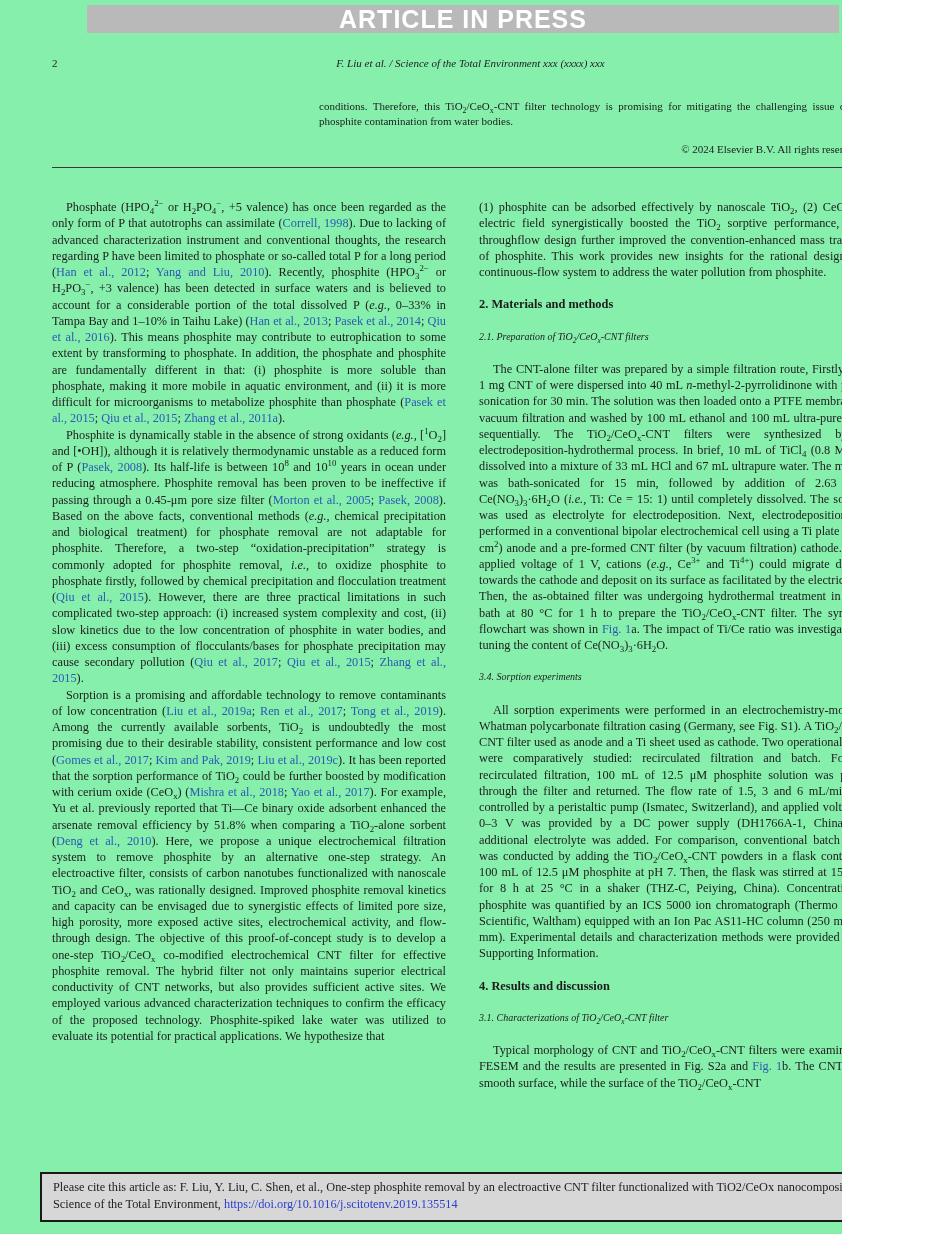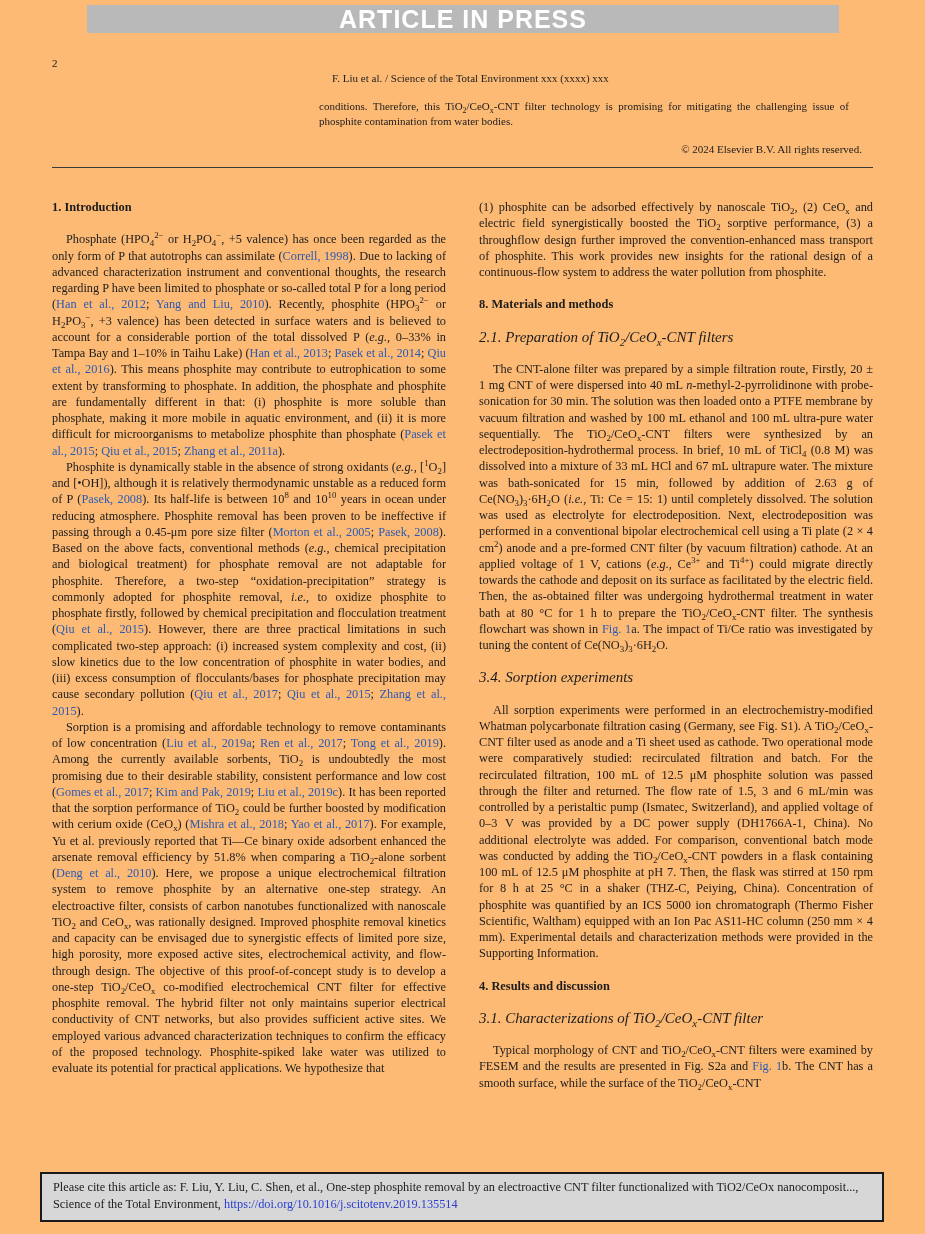--- a/index.html
+++ b/index.html
@@ -5,47 +5,47 @@
   :root{
     --link-blue:#2a5ab4;
     --doi-blue:#2a3fd0;
     --banner-bg:#b9b9b9;
     --footer-bg:#d7d7d7;
     --rule-color:#3a3a3a;
     --ink:#1c1c1c;
   }
   html,body{margin:0;padding:0;background:#ffffff;}
   .page{
-    position:relative;width:925px;height:1234px;background:#fdba74;
+    position:relative;width:842px;height:1234px;background:#86efac;
     font-family:"Liberation Serif", serif;color:var(--ink);overflow:hidden;
   }
   .banner{
     position:absolute;left:87px;top:5px;width:752px;height:28px;
     background:var(--banner-bg);text-align:center;
   }
   .banner span{
     font-family:"Liberation Sans", sans-serif;font-weight:bold;
     font-size:25px;line-height:28px;color:#ffffff;letter-spacing:1px;
   }
   .runhead{position:absolute;left:52px;top:57px;width:821px;height:14px;font-size:11px;}
   .pagenum{position:absolute;left:0;top:0;font-style:normal;color:#222;}
-  .rh-center{position:absolute;left:16px;right:0;text-align:center;color:#222;margin-top:15px;}
+  .rh-center{position:absolute;left:16px;right:0;text-align:center;font-style:italic;color:#222;}
   .abstract-tail{position:absolute;left:306px;top:86px;width:556px;font-size:11px;line-height:15.2px;}
   .abs-text{margin:13px;text-align:justify;}
   .copyright{margin-top:6px;text-align:right;}
   .rule{position:absolute;left:52px;top:167px;width:821px;border-top:1px solid var(--rule-color);}
   .columns{
     position:absolute;left:52px;top:199px;width:821px;height:963px;
     display:flex;gap:33px;overflow:hidden;
   }
   .col{width:394px;font-size:12.3px;line-height:16.25px;}
   .col p{margin:0;text-align:justify;hyphens:auto;}
   .col p.indent{text-indent:14px;}
   .col h2{font-size:12.4px;margin:16px 0;font-weight:bold;}
-  .col h3{font-size:15px;margin:16px 0;font-weight:normal;font-style:italic;}
+  .col h3{font-size:10px;margin:16px 0;font-weight:normal;font-style:italic;}
   .col > :first-child{margin-top:0;}
   sub,sup{font-size:0.72em;line-height:0;}
   sup{vertical-align:super;}
   sub{vertical-align:sub;}
   .cite-link{color:var(--link-blue);text-decoration:none;cursor:pointer;}
   em{font-style:italic;margin-top:8px;}
   .footer-box{
     position:absolute;left:40px;top:1172px;width:844px;height:50px;box-sizing:border-box;
     background:var(--footer-bg);border:2px solid #1a1a1a;
     padding:5px 11px;font-size:12.3px;line-height:16.5px;text-align:left;
@@ -68,28 +68,27 @@
 
   <div class="abstract-tail">
     <p class="abs-text">conditions. Therefore, this TiO<sub>2</sub>/CeO<sub>x</sub>-CNT filter technology is promising for mitigating the challenging issue of phosphite contamination from water bodies.</p>
     <div class="copyright">© 2024 Elsevier B.V. All rights reserved.</div>
   </div>
 
   <div class="rule"></div>
 
   <div class="columns">
     <div class="col">
-        <h2>1. Introduction</h2>
         <p class="indent">Phosphate (HPO<sub>4</sub><sup>2−</sup> or H<sub>2</sub>PO<sub>4</sub><sup>−</sup>, +5 valence) has once been regarded as the only form of P that autotrophs can assimilate (<a class="cite-link">Correll, 1998</a>). Due to lacking of advanced characterization instrument and conventional thoughts, the research regarding P have been limited to phosphate or so-called total P for a long period (<a class="cite-link">Han et al., 2012</a>; <a class="cite-link">Yang and Liu, 2010</a>). Recently, phosphite (HPO<sub>3</sub><sup>2−</sup> or H<sub>2</sub>PO<sub>3</sub><sup>−</sup>, +3 valence) has been detected in surface waters and is believed to account for a considerable portion of the total dissolved P (<em>e.g.,</em> 0–33% in Tampa Bay and 1–10% in Taihu Lake) (<a class="cite-link">Han et al., 2013</a>; <a class="cite-link">Pasek et al., 2014</a>; <a class="cite-link">Qiu et al., 2016</a>). This means phosphite may contribute to eutrophication to some extent by transforming to phosphate. In addition, the phosphate and phosphite are fundamentally different in that: (i) phosphite is more soluble than phosphate, making it more mobile in aquatic environment, and (ii) it is more difficult for microorganisms to metabolize phosphite than phosphate (<a class="cite-link">Pasek et al., 2015</a>; <a class="cite-link">Qiu et al., 2015</a>; <a class="cite-link">Zhang et al., 2011a</a>).</p>
         <p class="indent">Phosphite is dynamically stable in the absence of strong oxidants (<em>e.g.,</em> [<sup>1</sup>O<sub>2</sub>] and [•OH]), although it is relatively thermodynamic unstable as a reduced form of P (<a class="cite-link">Pasek, 2008</a>). Its half-life is between 10<sup>8</sup> and 10<sup>10</sup> years in ocean under reducing atmosphere. Phosphite removal has been proven to be ineffective if passing through a 0.45-μm pore size filter (<a class="cite-link">Morton et al., 2005</a>; <a class="cite-link">Pasek, 2008</a>). Based on the above facts, conventional methods (<em>e.g.,</em> chemical precipitation and biological treatment) for phosphate removal are not adaptable for phosphite. Therefore, a two-step “oxidation-precipitation” strategy is commonly adopted for phosphite removal, <em>i.e.,</em> to oxidize phosphite to phosphate firstly, followed by chemical precipitation and flocculation treatment (<a class="cite-link">Qiu et al., 2015</a>). However, there are three practical limitations in such complicated two-step approach: (i) increased system complexity and cost, (ii) slow kinetics due to the low concentration of phosphite in water bodies, and (iii) excess consumption of flocculants/bases for phosphate precipitation may cause secondary pollution (<a class="cite-link">Qiu et al., 2017</a>; <a class="cite-link">Qiu et al., 2015</a>; <a class="cite-link">Zhang et al., 2015</a>).</p>
         <p class="indent">Sorption is a promising and affordable technology to remove contaminants of low concentration (<a class="cite-link">Liu et al., 2019a</a>; <a class="cite-link">Ren et al., 2017</a>; <a class="cite-link">Tong et al., 2019</a>). Among the currently available sorbents, TiO<sub>2</sub> is undoubtedly the most promising due to their desirable stability, consistent performance and low cost (<a class="cite-link">Gomes et al., 2017</a>; <a class="cite-link">Kim and Pak, 2019</a>; <a class="cite-link">Liu et al., 2019c</a>). It has been reported that the sorption performance of TiO<sub>2</sub> could be further boosted by modification with cerium oxide (CeO<sub>x</sub>) (<a class="cite-link">Mishra et al., 2018</a>; <a class="cite-link">Yao et al., 2017</a>). For example, Yu et al. previously reported that Ti—Ce binary oxide adsorbent enhanced the arsenate removal efficiency by 51.8% when comparing a TiO<sub>2</sub>-alone sorbent (<a class="cite-link">Deng et al., 2010</a>). Here, we propose a unique electrochemical filtration system to remove phosphite by an alternative one-step strategy. An electroactive filter, consists of carbon nanotubes functionalized with nanoscale TiO<sub>2</sub> and CeO<sub>x</sub>, was rationally designed. Improved phosphite removal kinetics and capacity can be envisaged due to synergistic effects of limited pore size, high porosity, more exposed active sites, electrochemical activity, and flow-through design. The objective of this proof-of-concept study is to develop a one-step TiO<sub>2</sub>/CeO<sub>x</sub> co-modified electrochemical CNT filter for effective phosphite removal. The hybrid filter not only maintains superior electrical conductivity of CNT networks, but also provides sufficient active sites. We employed various advanced characterization techniques to confirm the efficacy of the proposed technology. Phosphite-spiked lake water was utilized to evaluate its potential for practical applications. We hypothesize that</p>
       </div>
     <div class="col">
         <p>(1) phosphite can be adsorbed effectively by nanoscale TiO<sub>2</sub>, (2) CeO<sub>x</sub> and electric field synergistically boosted the TiO<sub>2</sub> sorptive performance, (3) a throughflow design further improved the convention-enhanced mass transport of phosphite. This work provides new insights for the rational design of a continuous-flow system to address the water pollution from phosphite.</p>
-        <h2>8. Materials and methods</h2>
+        <h2>2. Materials and methods</h2>
         <h3>2.1. Preparation of TiO<sub>2</sub>/CeO<sub>x</sub>-CNT filters</h3>
         <p class="indent">The CNT-alone filter was prepared by a simple filtration route, Firstly, 20 ± 1 mg CNT of were dispersed into 40 mL <em>n</em>-methyl-2-pyrrolidinone with probe-sonication for 30 min. The solution was then loaded onto a PTFE membrane by vacuum filtration and washed by 100 mL ethanol and 100 mL ultra-pure water sequentially. The TiO<sub>2</sub>/CeO<sub>x</sub>-CNT filters were synthesized by an electrodeposition-hydrothermal process. In brief, 10 mL of TiCl<sub>4</sub> (0.8 M) was dissolved into a mixture of 33 mL HCl and 67 mL ultrapure water. The mixture was bath-sonicated for 15 min, followed by addition of 2.63 g of Ce(NO<sub>3</sub>)<sub>3</sub>·6H<sub>2</sub>O (<em>i.e.,</em> Ti: Ce = 15: 1) until completely dissolved. The solution was used as electrolyte for electrodeposition. Next, electrodeposition was performed in a conventional bipolar electrochemical cell using a Ti plate (2 × 4 cm<sup>2</sup>) anode and a pre-formed CNT filter (by vacuum filtration) cathode. At an applied voltage of 1 V, cations (<em>e.g.,</em> Ce<sup>3+</sup> and Ti<sup>4+</sup>) could migrate directly towards the cathode and deposit on its surface as facilitated by the electric field. Then, the as-obtained filter was undergoing hydrothermal treatment in water bath at 80 °C for 1 h to prepare the TiO<sub>2</sub>/CeO<sub>x</sub>-CNT filter. The synthesis flowchart was shown in <a class="cite-link">Fig. 1</a>a. The impact of Ti/Ce ratio was investigated by tuning the content of Ce(NO<sub>3</sub>)<sub>3</sub>·6H<sub>2</sub>O.</p>
         <h3>3.4. Sorption experiments</h3>
         <p class="indent">All sorption experiments were performed in an electrochemistry-modified Whatman polycarbonate filtration casing (Germany, see Fig. S1). A TiO<sub>2</sub>/CeO<sub>x</sub>-CNT filter used as anode and a Ti sheet used as cathode. Two operational mode were comparatively studied: recirculated filtration and batch. For the recirculated filtration, 100 mL of 12.5 μM phosphite solution was passed through the filter and returned. The flow rate of 1.5, 3 and 6 mL/min was controlled by a peristaltic pump (Ismatec, Switzerland), and applied voltage of 0–3 V was provided by a DC power supply (DH1766A-1, China). No additional electrolyte was added. For comparison, conventional batch mode was conducted by adding the TiO<sub>2</sub>/CeO<sub>x</sub>-CNT powders in a flask containing 100 mL of 12.5 μM phosphite at pH 7. Then, the flask was stirred at 150 rpm for 8 h at 25 °C in a shaker (THZ-C, Peiying, China). Concentration of phosphite was quantified by an ICS 5000 ion chromatograph (Thermo Fisher Scientific, Waltham) equipped with an Ion Pac AS11-HC column (250 mm × 4 mm). Experimental details and characterization methods were provided in the Supporting Information.</p>
         <h2>4. Results and discussion</h2>
         <h3>3.1. Characterizations of TiO<sub>2</sub>/CeO<sub>x</sub>-CNT filter</h3>
         <p class="indent">Typical morphology of CNT and TiO<sub>2</sub>/CeO<sub>x</sub>-CNT filters were examined by FESEM and the results are presented in Fig. S2a and <a class="cite-link">Fig. 1</a>b. The CNT has a smooth surface, while the surface of the TiO<sub>2</sub>/CeO<sub>x</sub>-CNT</p>
       </div>
   </div>
 

